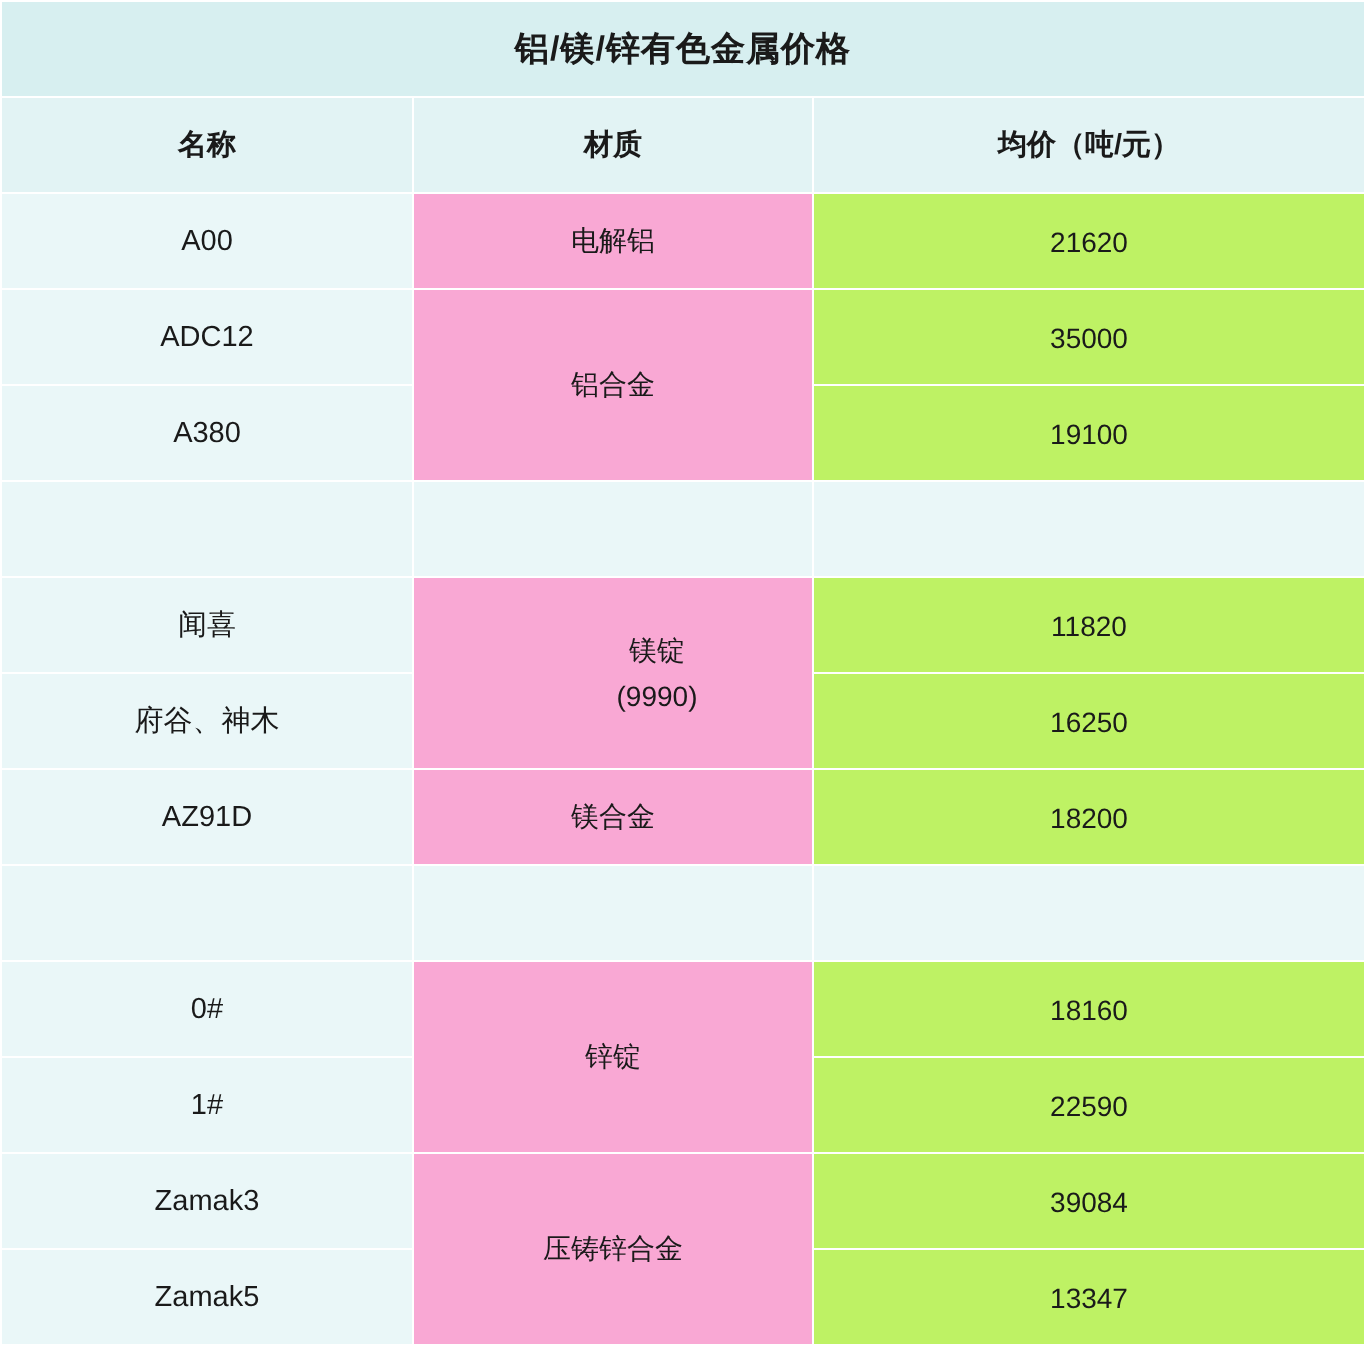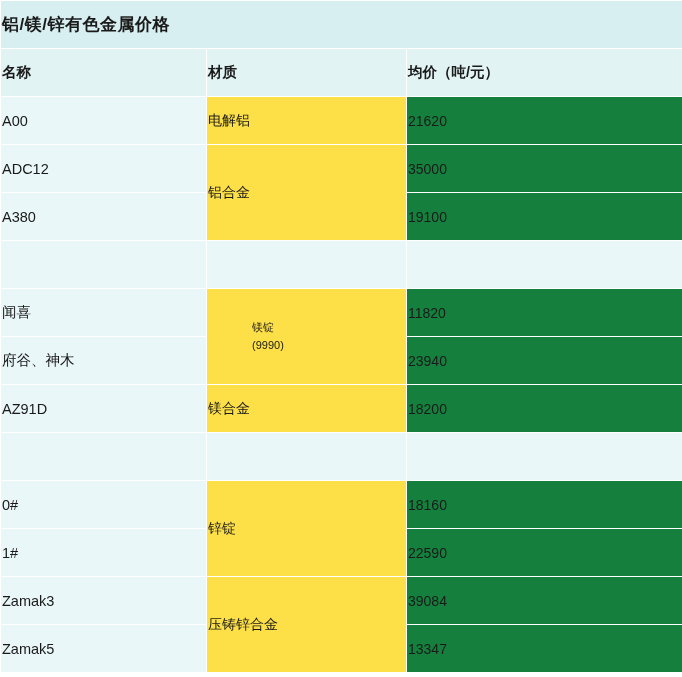--- a/index.html
+++ b/index.html
@@ -19,21 +19,21 @@
     position: relative;
     box-sizing: border-box;
   }
   table.price-table {
     width: 682px;
     border-collapse: collapse;
     table-layout: fixed;
   }
   table.price-table td {
     border: 1px solid #ffffff;
-    text-align: left;
+    text-align: center;
     vertical-align: middle;
     color: #1a1a1a;
   }
   .title-cell {
     background: #d7eff0;
     height: 45px;
     font-size: 17px;
     font-weight: bold;
     color: #111111;
     letter-spacing: 0.5px;
@@ -47,46 +47,46 @@
     margin-left: 28px;
   }
   .name-cell {
     background: #eaf7f8;
     height: 45px;
     font-size: 14.5px;
     font-weight: normal;
     color: #111111;
   }
   .mat-cell {
-    background: #fde047;
+    background: #f9a8d4;
     font-size: 14px;
     font-weight: normal;
     color: #222222;
     line-height: 1.6;
   }
   .price-cell {
-    background: #15803d;
+    background: #bef264;
     height: 45px;
     font-size: 14px;
     font-weight: normal;
     color: #222222;
   }
   .spacer-row td {
     background: #eaf7f8;
     height: 45px;
   }
   .footnote {
     padding: 10px 6px 0 6px;
     font-size: 12.5px;
     color: #555555;
     background: #ffffff;
   }
   .sub-line {
     display: block;
-    font-size: 11px;
+    font-size: 14px;
     padding-left: 44px;
   }
 </style>
 </head>
 <body>
 
 <div class="wrap">
 
   <table class="price-table">
     <colgroup>
@@ -129,21 +129,21 @@
       <tr>
         <td class="name-cell">闻喜</td>
         <td class="mat-cell" rowspan="2">
           <span class="sub-line">镁锭</span>
           <span class="sub-line">(9990)</span>
         </td>
         <td class="price-cell">11820</td>
       </tr>
       <tr>
         <td class="name-cell">府谷、神木</td>
-        <td class="price-cell">23940</td>
+        <td class="price-cell">16250</td>
       </tr>
       <tr>
         <td class="name-cell">AZ91D</td>
         <td class="mat-cell">镁合金</td>
         <td class="price-cell">18200</td>
       </tr>
 
       <tr class="spacer-row">
         <td></td>
         <td></td>

